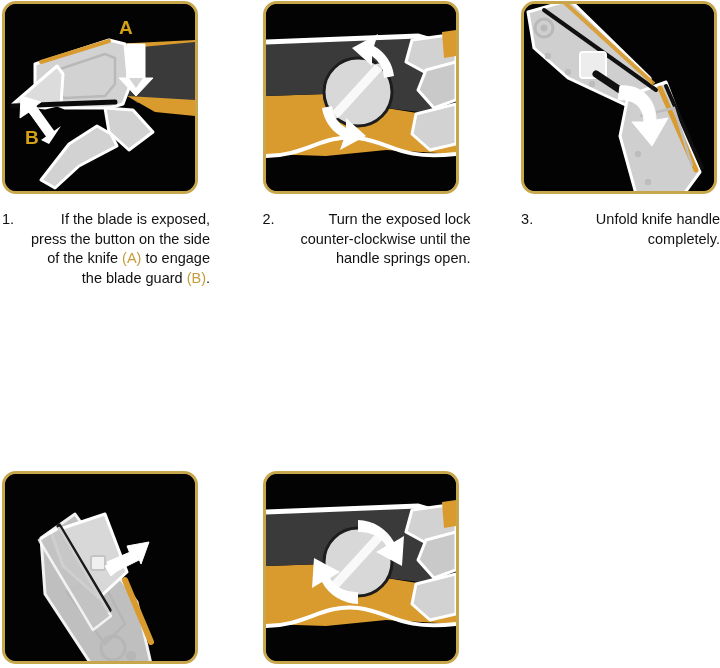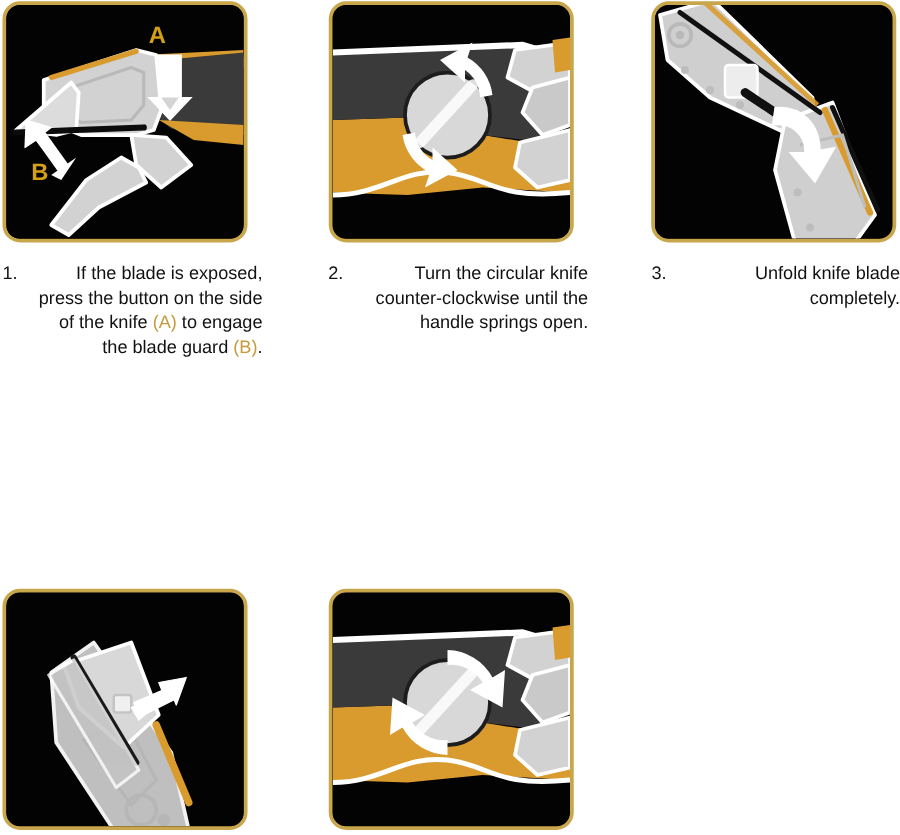--- a/index.html
+++ b/index.html
@@ -174,21 +174,21 @@
 
                 <path d="M56,104 A40,40 0 0,0 78,134 L74,146 L100,132 L80,114 L80,124
                          A28,28 0 0,1 66,102 Z"></path>
               </g>
             </svg>
           </div>
         </div>
 
         <div class="caption">
           <div class="caption-num">2.</div>
-          <div class="caption-text">Turn the circular knife counter-clockwise until the handle springs open.</div>
+          <div class="caption-text">Turn the exposed lock counter-clockwise until the handle springs open.</div>
         </div>
       </div>
 
       <div class="step-cell cell-2">
         <div class="panel">
           <div class="panel-inner">
             <svg width="190" height="187" viewBox="0 0 190 187" xmlns="http://www.w3.org/2000/svg">
               <rect x="0" y="0" width="190" height="187" fill="#030303"></rect>
 
               <path d="M4,8 L46,-4 L126,74 L128,96 L108,104 L44,74 L10,44 Z" fill="#cfcfcf" stroke="#ffffff" stroke-width="3" stroke-linejoin="round"></path>
@@ -219,21 +219,21 @@
               <g fill="#ffffff" stroke="#ffffff" stroke-width="1">
                 <path d="M96,82 C118,80 132,96 132,116 L144,114 L128,142 L108,118 L120,118
                          C120,104 110,94 94,96 Z"></path>
               </g>
             </svg>
           </div>
         </div>
 
         <div class="caption">
           <div class="caption-num">3.</div>
-          <div class="caption-text">Unfold knife blade completely.</div>
+          <div class="caption-text">Unfold knife handle completely.</div>
         </div>
       </div>
 
     </div>
 
     <div class="step-row row-2">
 
       <div class="step-cell cell-0">
         <div class="panel">
           <div class="panel-inner">

